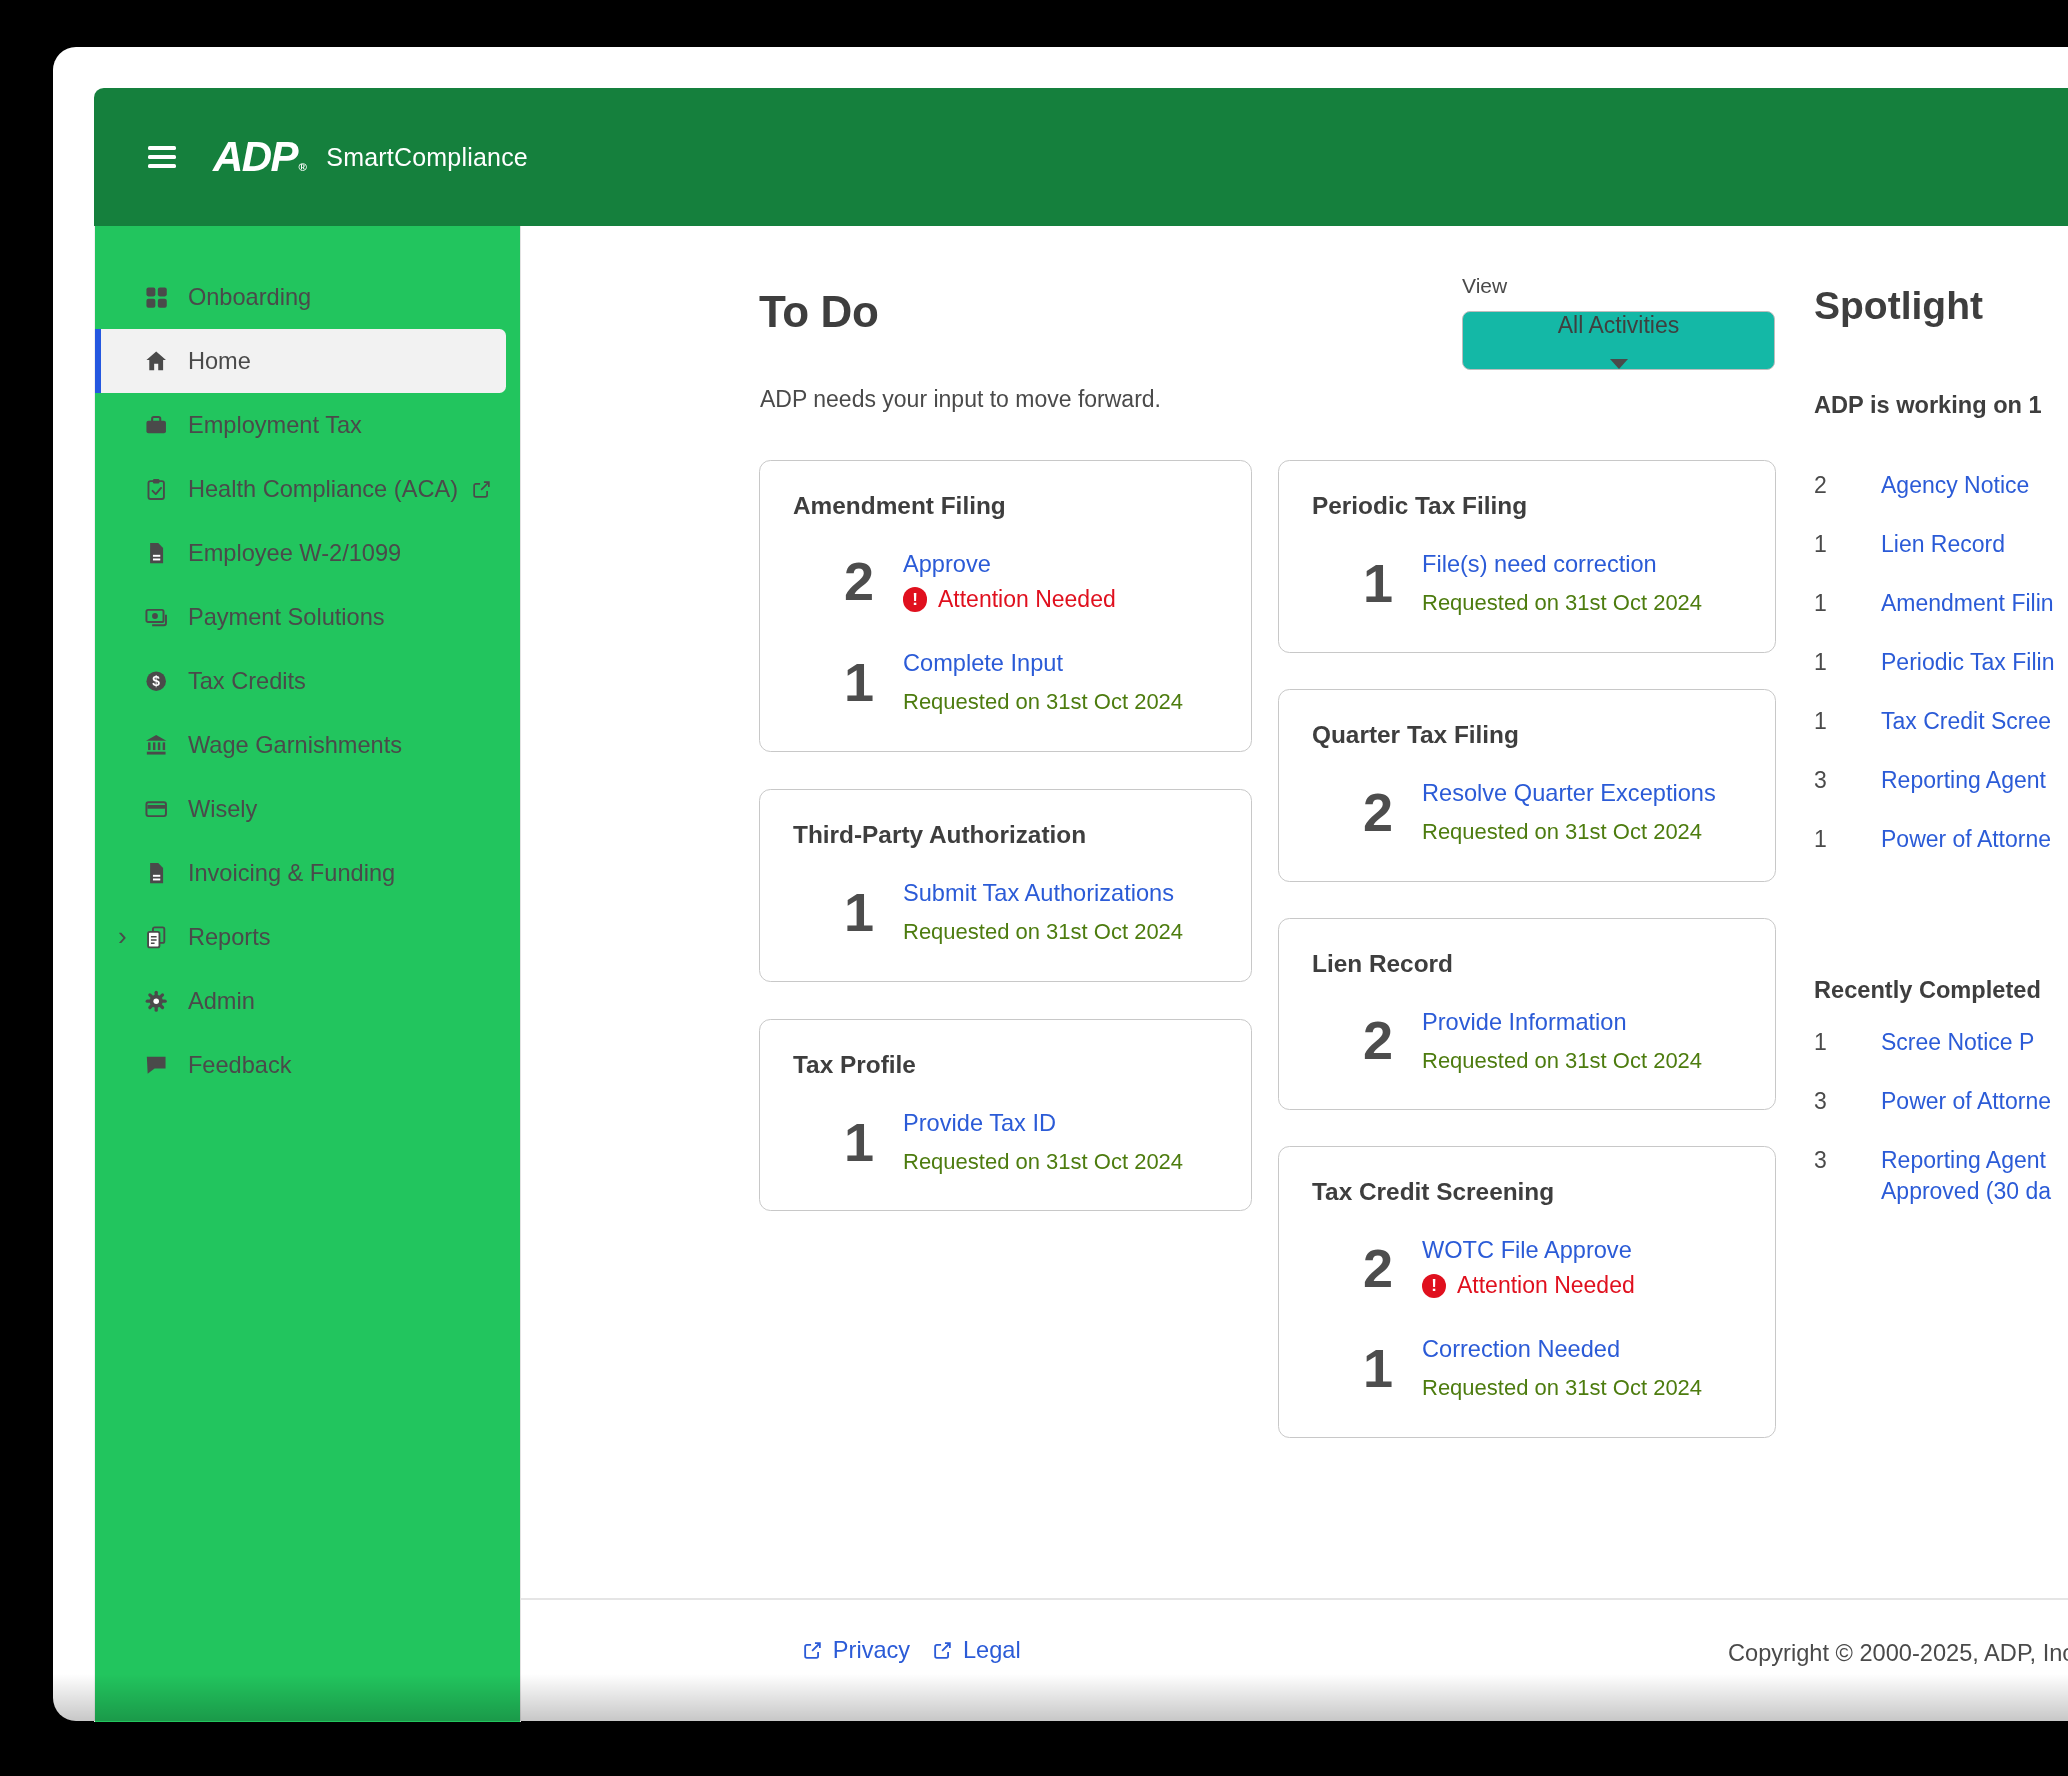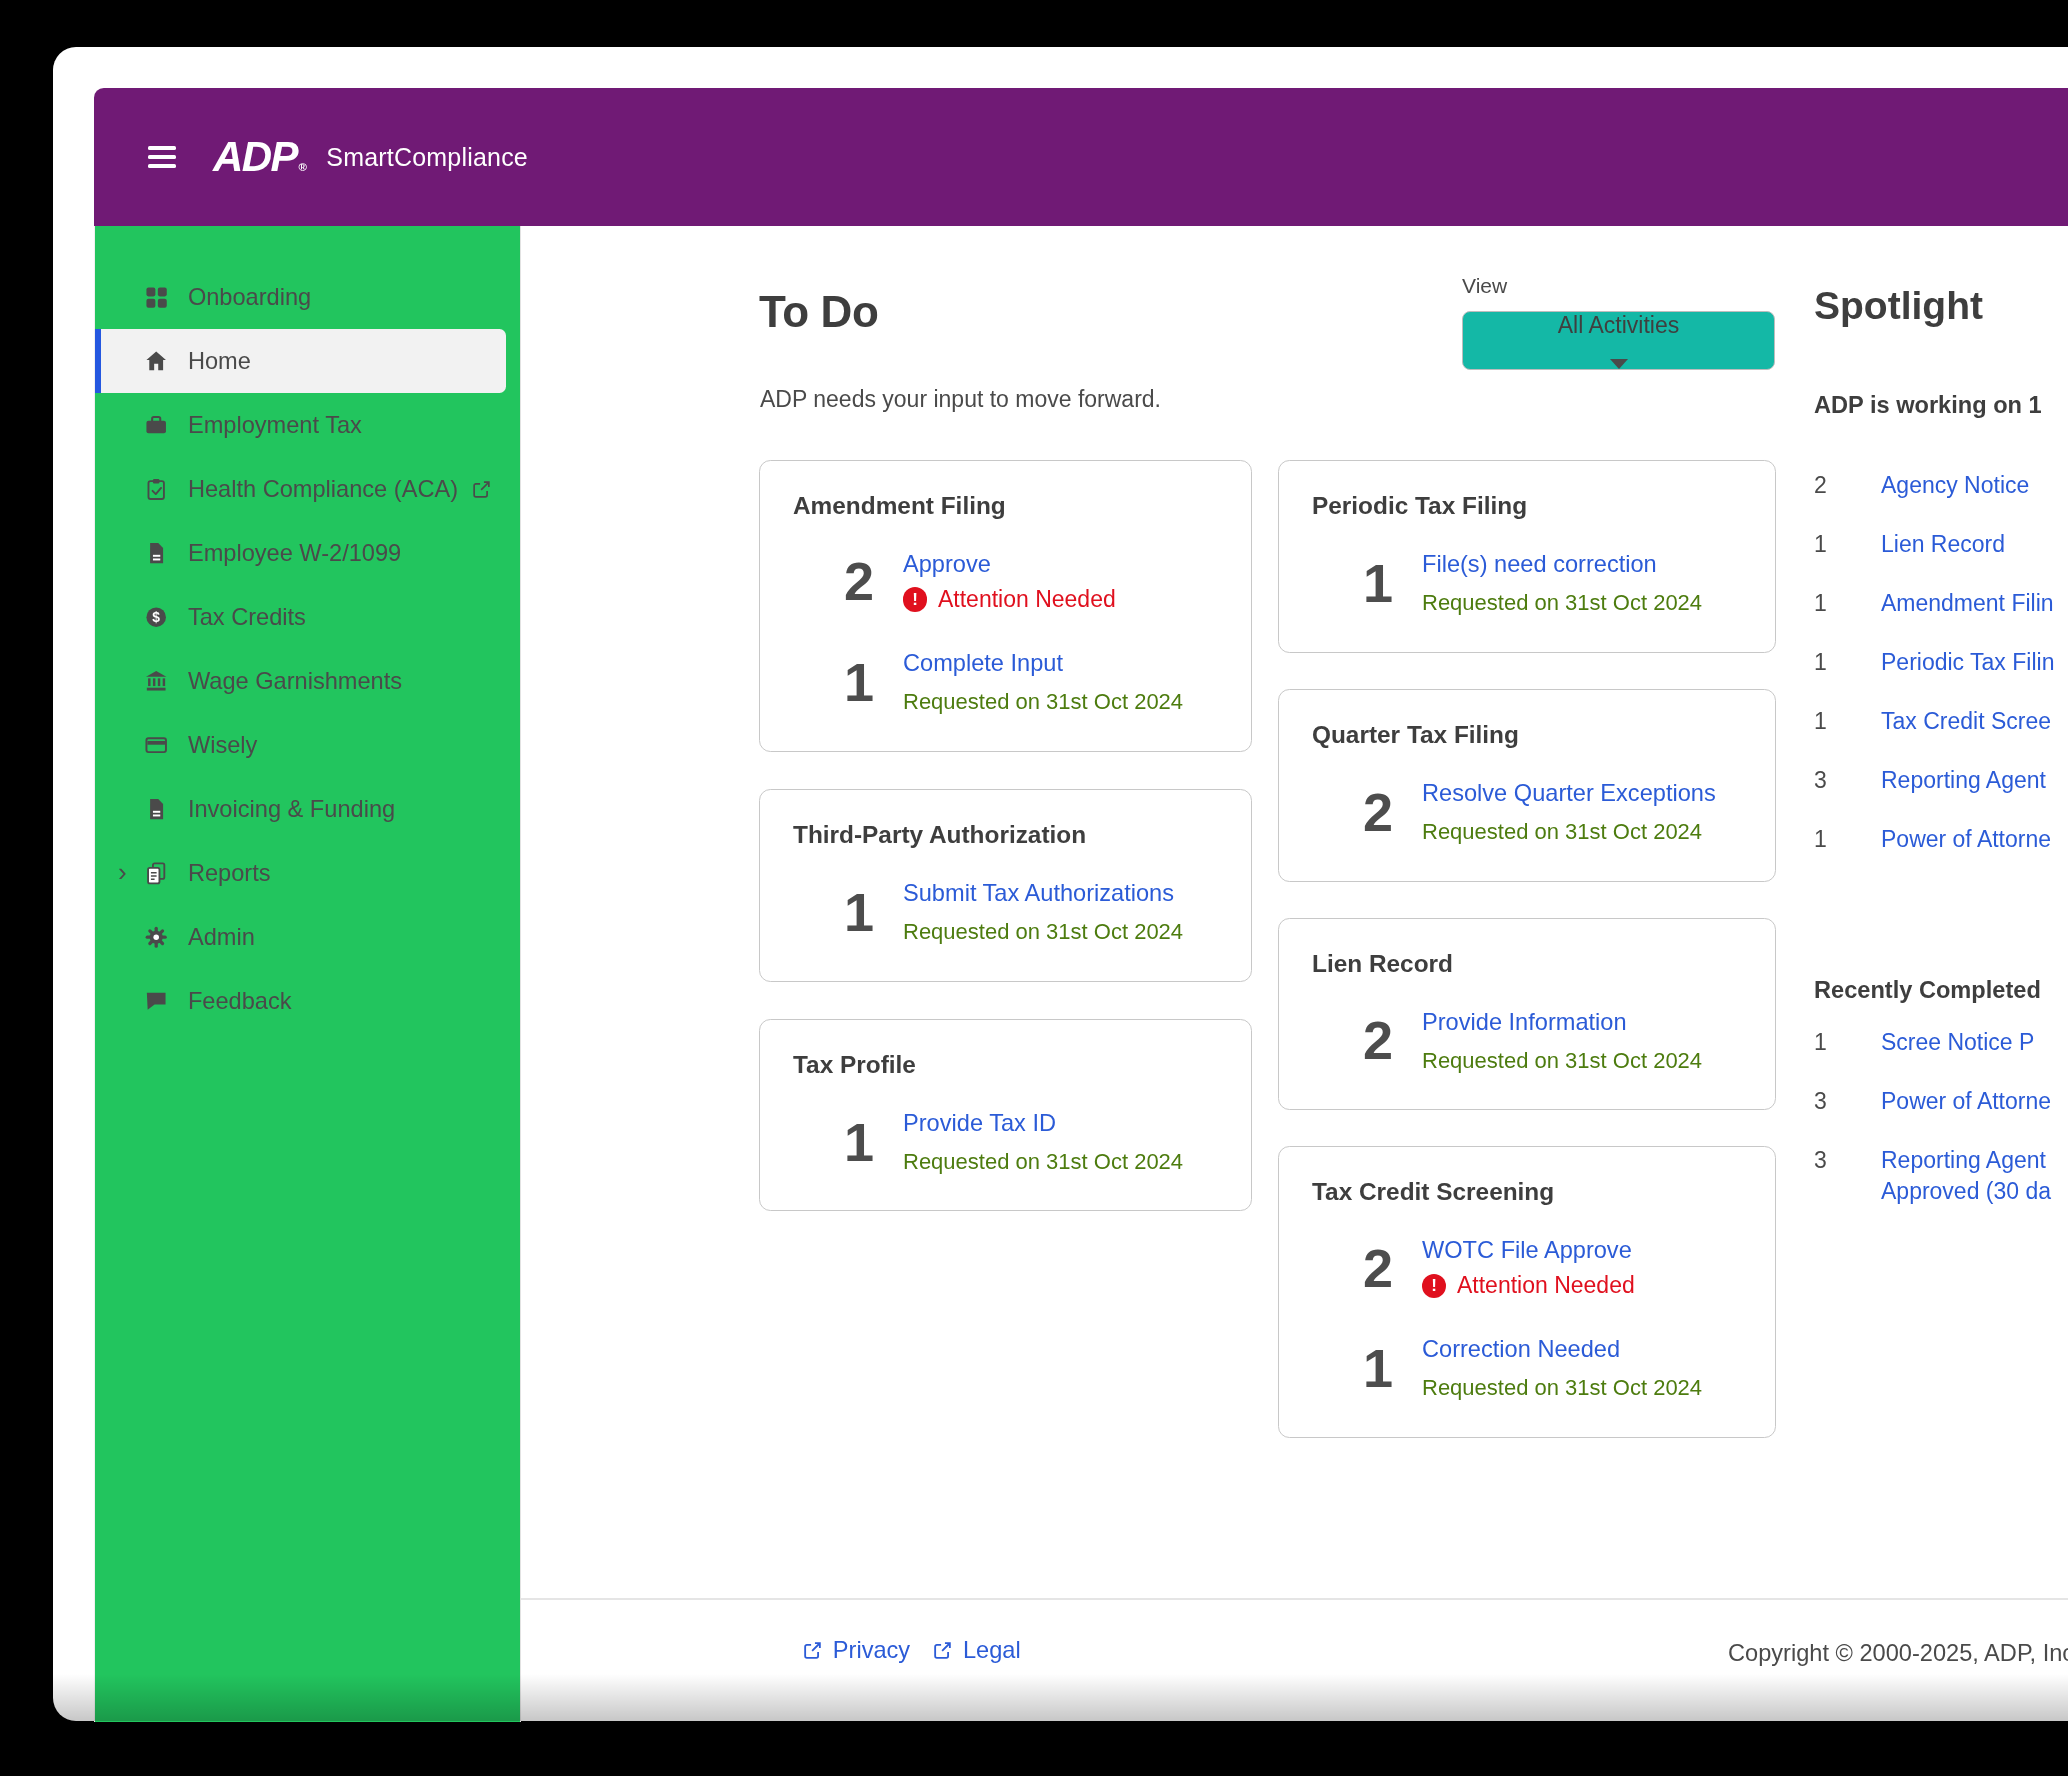--- a/index.html
+++ b/index.html
@@ -16,21 +16,21 @@
     background:#fff; border-radius:23px 0 0 23px;
   }
   .bottom-fade {
     position:absolute; left:53px; top:1674px; width:2015px; height:47px;
     background:linear-gradient(to bottom, rgba(0,0,0,0), rgba(0,0,0,0.22));
     pointer-events:none;
   }
   
   .header {
     position:absolute; left:94px; top:88px; width:1975px; height:138px;
-    background:#701a75; border-radius:9.8px 0 0 0;
+    background:#15803d; border-radius:9.8px 0 0 0;
     display:flex; align-items:center;
   }
   .hamburger { margin-left:54px; cursor:pointer; }
   .hamburger span { display:block; width:28px; height:4.1px; background:#fff; border-radius:1.6px; margin:4.9px 0; }
   .logo { margin-left:37px; color:#fff; font-size:42px; font-weight:800; font-style:italic; letter-spacing:-1.6px; display:flex; align-items:flex-start; }
   .logo .reg { font-size:11.4px; font-style:normal; margin-top:28px; margin-left:1.6px; }
   .product { margin-left:21px; color:#fff; font-size:25px; font-weight:400; letter-spacing:0.2px; }
   
   .sidebar {
     position:absolute; left:94px; top:226px; width:427px; height:1496px;
@@ -167,20 +167,30 @@
     <span class="nav-icon">
       <svg width="24.4" height="24.4" viewBox="0 0 30 30">
           <path d="M7.5 2.5 H17.5 L23.5 8.5 V27.5 H7.5 Z" fill="#4a4a4a"></path>
           <rect x="11" y="17" width="9" height="2.4" fill="#fff"></rect>
           <rect x="11" y="21.5" width="9" height="2.4" fill="#fff"></rect>
         </svg>
     </span>
     <span>Employee W-2/1099</span>
   </div>
 
+  <div class="nav-item">
+    <span class="nav-icon">
+      <svg width="24.4" height="24.4" viewBox="0 0 30 30">
+          <rect x="3" y="6" width="21" height="15" rx="2" fill="none" stroke="#4a4a4a" stroke-width="2.4"></rect>
+          <circle cx="13.5" cy="13.5" r="3.6" fill="#4a4a4a"></circle>
+          <path d="M27 12 V22.5 a2.5 2.5 0 0 1 -2.5 2.5 H10" fill="none" stroke="#4a4a4a" stroke-width="2.4"></path>
+        </svg>
+    </span>
+    <span>Payment Solutions</span>
+  </div>
 
   <div class="nav-item">
     <span class="nav-icon">
       <svg width="24.4" height="24.4" viewBox="0 0 30 30" style="font-size:29px">
           <circle cx="15" cy="15" r="12" fill="#4a4a4a"></circle>
           <text x="15" y="21" text-anchor="middle" font-family="Liberation Sans, sans-serif" font-size="17" font-weight="bold" fill="#fff">$</text>
         </svg>
     </span>
     <span>Tax Credits</span>
   </div>

